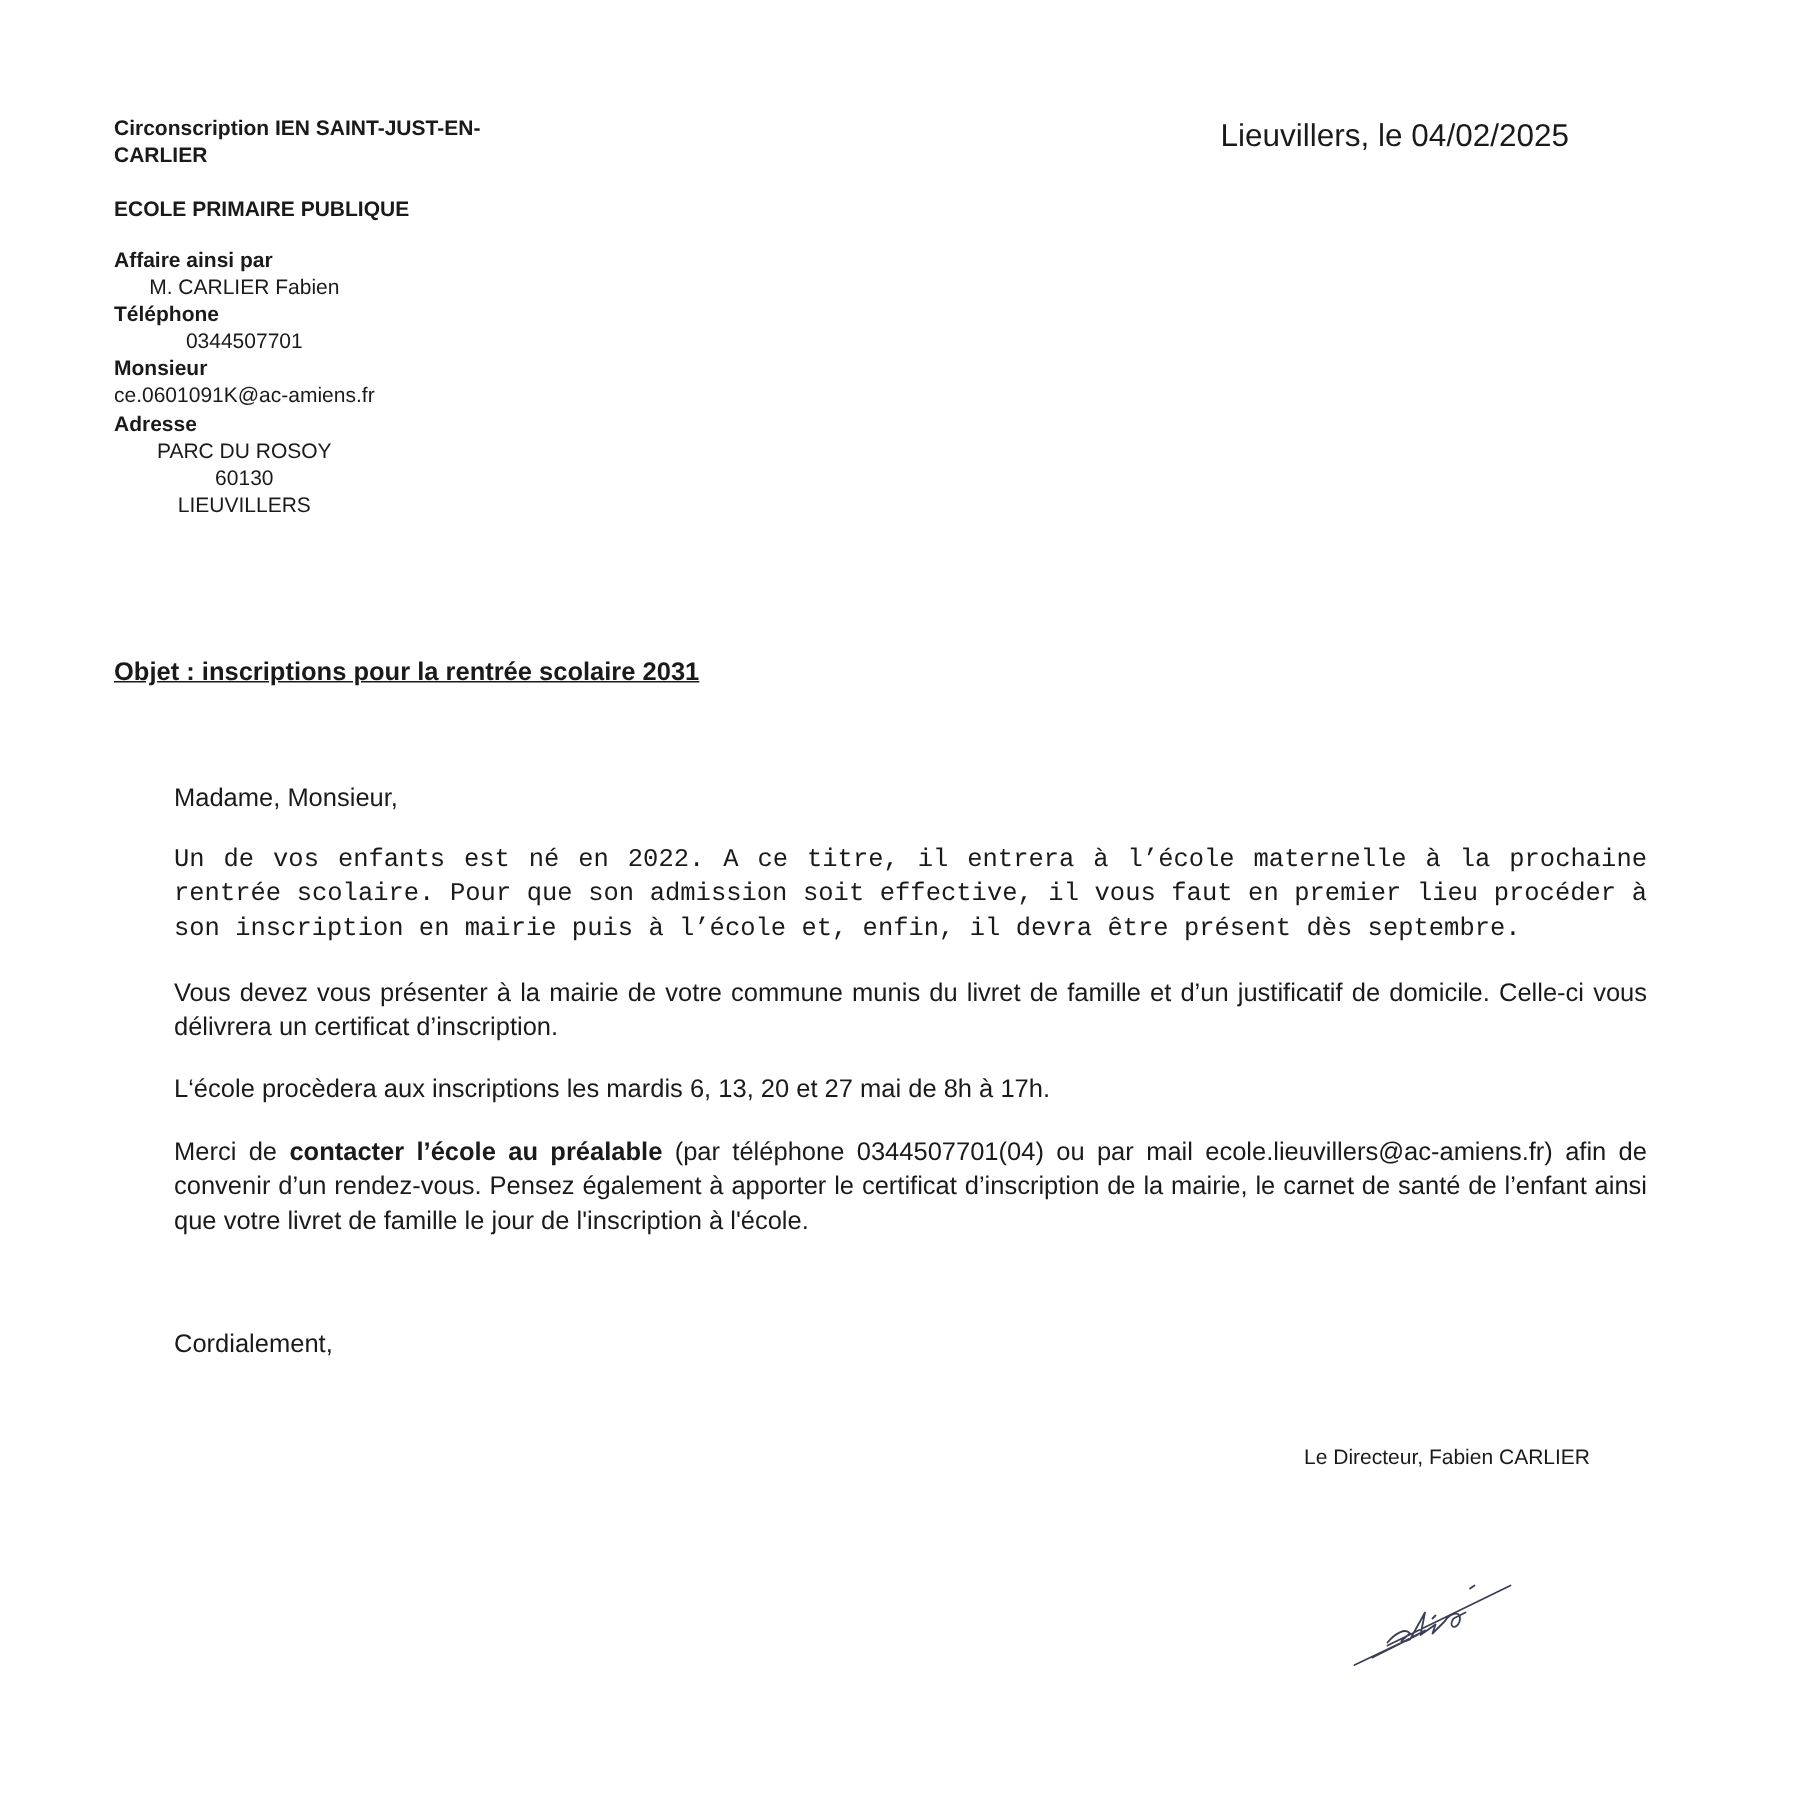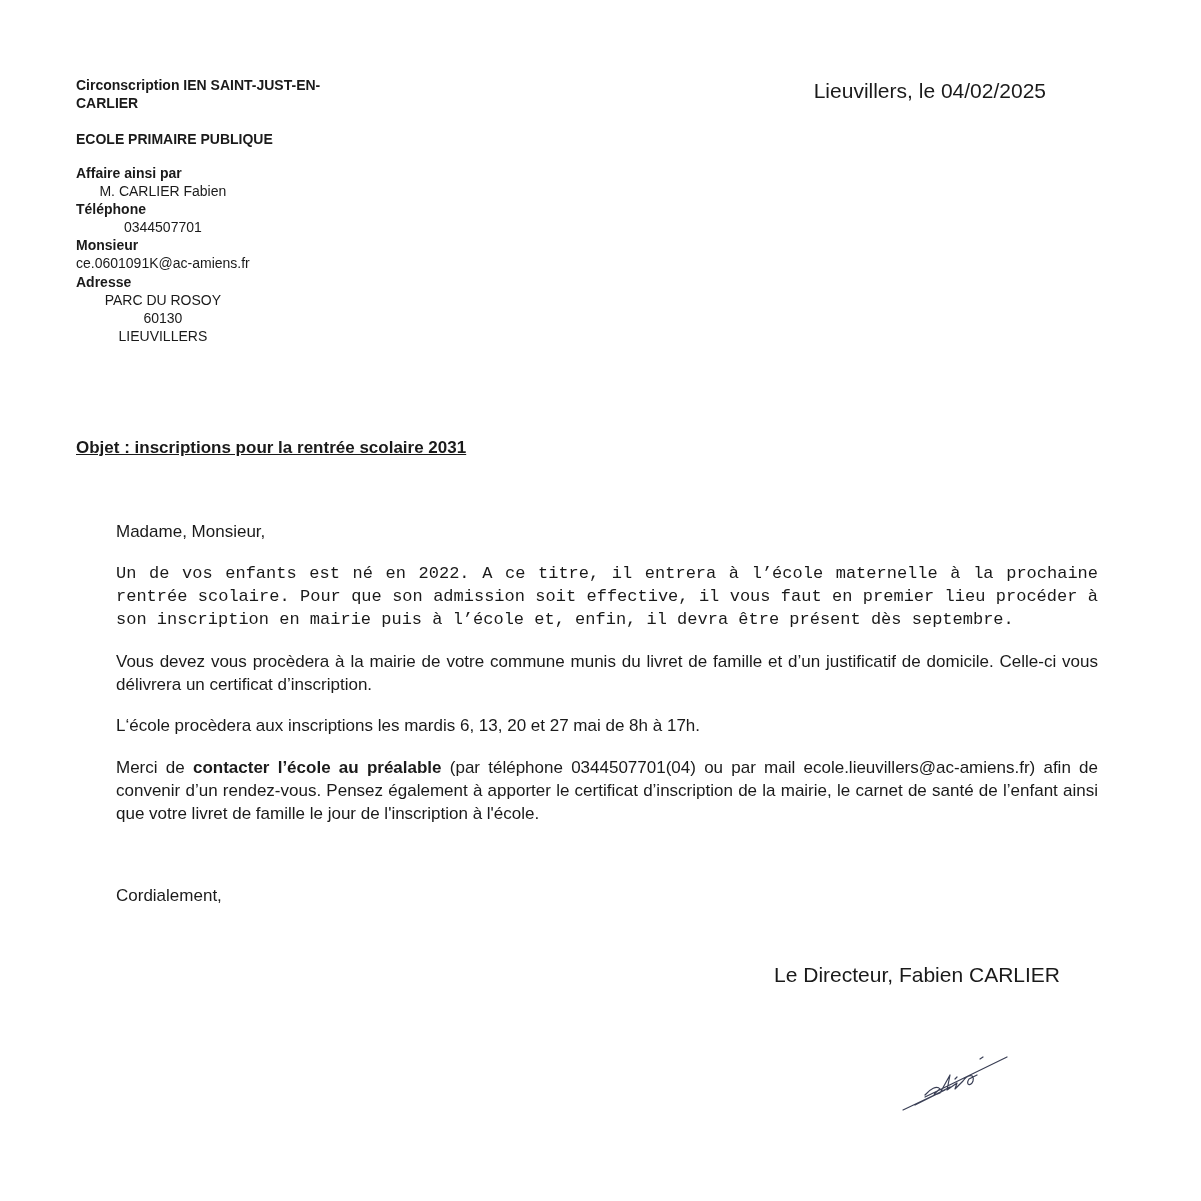--- a/index.html
+++ b/index.html
@@ -8,21 +8,21 @@
     font-family: "Liberation Sans", sans-serif; color: #1a1a1a;
   }
   .abs { position: absolute; }
   .hdr-bold { font-weight: bold; font-size: 14px; line-height: 18px; }
   .hdr-line { font-size: 14px; line-height: 18.2px; text-align: center; }
   .date { right: 155px; top: 79px; font-size: 21px; }
   .subject { left: 76px; top: 438px; font-size: 17px; font-weight: bold; text-decoration: underline; }
   .para { left: 72px; width: 982px; font-size: 17px; line-height: 23px; text-align: justify; margin-left: 44px; }
   .u { }
   .b { font-weight: bold; }
-  .sig-line { right: 141px; top: 963px; font-size: 21px; }
+  .sig-line { right: 141px; top: 963px; font-size: 14px; }
   .signature { left: 895px; top: 1045px; width: 125px; height: 75px; }
 </style>
 </head>
 <body>
 
 <div class="abs hdr-bold" style="left:76px; top:76px;">
   <div>Circonscription IEN SAINT-JUST-EN-</div>
   <div>CARLIER</div>
 </div>
 <div class="abs hdr-bold" style="left:76px; top:130px;">ECOLE PRIMAIRE PUBLIQUE</div>
@@ -40,21 +40,21 @@
   <div class="hdr-line">LIEUVILLERS</div>
 </div>
 
 <div class="abs date">Lieuvillers, le 04/02/2025</div>
 
 <div class="abs subject">Objet : inscriptions pour la rentrée scolaire 2031</div>
 
 <div class="abs para" style="top:520px;">Madame, Monsieur,</div>
 
 <div class="abs para" style="top:562px;font-family:Liberation Mono, monospace;">Un de vos enfants est né en 2022. A ce titre, il entrera à l’école maternelle à la prochaine rentrée scolaire. Pour que son admission soit effective, il vous faut en premier lieu procéder à son inscription en mairie puis à l’école et, enfin, il devra être présent dès septembre.</div>
-<div class="abs para" style="top:650px;">Vous devez vous procèdera à la mairie de votre commune munis du livret de famille et d’un justificatif de domicile. Celle-ci vous délivrera un certificat d’inscription.</div>
+<div class="abs para" style="top:650px;">Vous devez vous présenter à la mairie de votre commune munis du livret de famille et d’un justificatif de domicile. Celle-ci vous délivrera un certificat d’inscription.</div>
 <div class="abs para" style="top:714px;">L‘école procèdera aux inscriptions les mardis 6, 13, 20 et 27 mai de 8h à 17h.</div>
 <div class="abs para" style="top:756px;">
   <span>Merci de </span><span class="b u">contacter l’école au préalable</span><span> (par téléphone 0344507701(04) ou par mail ecole.lieuvillers@ac-amiens.fr) afin de convenir d’un rendez-vous. Pensez également à apporter le </span><span class="u">certificat d’inscription de la mairie, le carnet de santé de l’enfant ainsi que votre livret de famille le jour de l'inscription à l'école.</span>
 </div>
 
 <div class="abs para" style="top:884px;">Cordialement,</div>
 
 <div class="abs sig-line">Le Directeur, Fabien CARLIER</div>
 
 <div class="abs signature">

